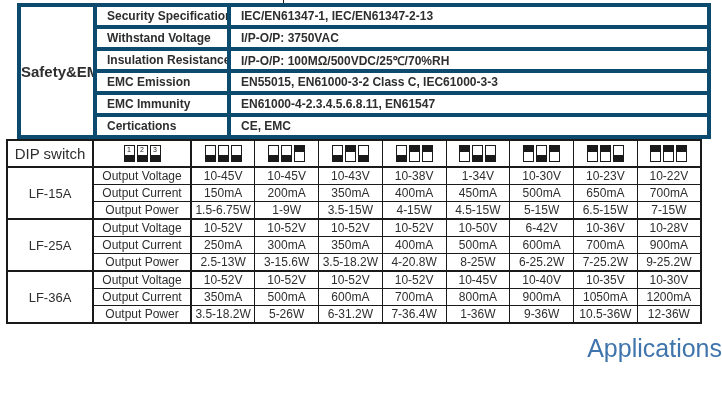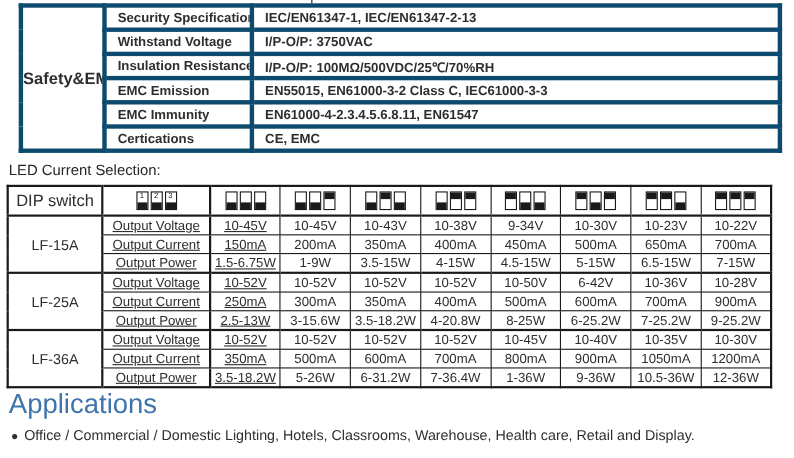--- a/index.html
+++ b/index.html
@@ -22,33 +22,33 @@
   
   .led-heading{margin:8px 0 6px 8px;font-size:13.5px;color:#262626;}
   .led-table{margin-left:6px;width:694px;border:2px solid #1a1a1a;}
   .led-table th,.led-table td{border:1px solid #1a1a1a;text-align:center;
       font-weight:normal;white-space:nowrap;overflow:hidden;padding:0;}
   .led-table thead th{height:25px;border-bottom-width:2px;}
   .led-table th.dip-label{font-size:15px;}
   .led-table td{height:16px;font-size:12px;}
   .led-table td.model{font-size:13px;}
   .led-table tr.group-start td{border-top-width:2px;}
-  .led-table .thick-left{border-left-width:2px;text-decoration:underline;}
+  .led-table .thick-left{border-left-width:2px;}
 
   
   .dip-group{display:flex;gap:2px;justify-content:center;}
   .dip{width:9px;height:15px;border:1px solid #1a1a1a;position:relative;background:#fff;}
   .dip .fill{position:absolute;left:0;width:100%;height:6px;background:#1a1a1a;}
   .dip.off .fill{bottom:0;}
   .dip.on .fill{top:0;}
   .dip .num{position:absolute;top:0;left:0;width:100%;height:8px;
             font-size:7px;line-height:8.5px;text-align:center;color:#1a1a1a;}
 
   
-  .apps{margin:0 0 0 8px;}
+  .apps{margin:10px 0 0 8px;text-align:right;}
   .apps-heading{font-size:25px;margin-bottom:6px;}
   .apps-list{list-style:none;margin:0;padding:0;}
   .apps-list li{font-size:13px;color:#2e2e2e;margin:0 0 4px 2px;}
   .apps-list .bullet{display:inline-block;width:12px;font-size:11px;color:#2e2e2e;}
 </style>
 </head>
 <body>
 
 <div class="page">
 
@@ -84,21 +84,20 @@
           <td class="spec-name">EMC Immunity</td>
           <td class="spec-value">EN61000-4-2.3.4.5.6.8.11, EN61547</td>
         </tr>
         <tr>
           <td class="spec-name">Certications</td>
           <td class="spec-value">CE, EMC</td>
         </tr>
       </tbody>
   </table>
 
-  <div class="led-heading">LED Current Selection:</div>
 
   <table class="led-table">
     <colgroup>
       <col style="width:86px">
         <col style="width:98px">
       <col style="width:63.75px">
         <col style="width:63.75px">
         <col style="width:63.75px">
       <col style="width:63.75px">
         <col style="width:63.75px">
@@ -232,21 +231,21 @@
         </tr>
       </thead>
     <tbody id="led-body">
         <tr class="group-start">
           <td class="model" rowspan="3">LF-15A</td>
           <td class="metric thick-left">Output Voltage</td>
           <td class="val thick-left">10-45V</td>
           <td class="val">10-45V</td>
           <td class="val">10-43V</td>
           <td class="val">10-38V</td>
-          <td class="val">9-34V</td>
+          <td class="val">1-34V</td>
           <td class="val">10-30V</td>
           <td class="val">10-23V</td>
           <td class="val">10-22V</td>
         </tr>
         <tr>
           <td class="metric thick-left">Output Current</td>
           <td class="val thick-left">150mA</td>
           <td class="val">200mA</td>
           <td class="val">350mA</td>
           <td class="val">400mA</td>
@@ -333,17 +332,16 @@
           <td class="val">9-36W</td>
           <td class="val">10.5-36W</td>
           <td class="val">12-36W</td>
         </tr>
       </tbody>
   </table>
 
   <div class="apps">
     <div class="apps-heading" style="color: rgb(63, 116, 173);">Applications</div>
     <ul class="apps-list" id="apps-list">
-        <li><span class="bullet">●</span><span>Office / Commercial / Domestic Lighting, Hotels, Classrooms, Warehouse, Health care, Retail and Display.</span></li>
       </ul>
   </div>
 
 </div>
 
 </body></html>

